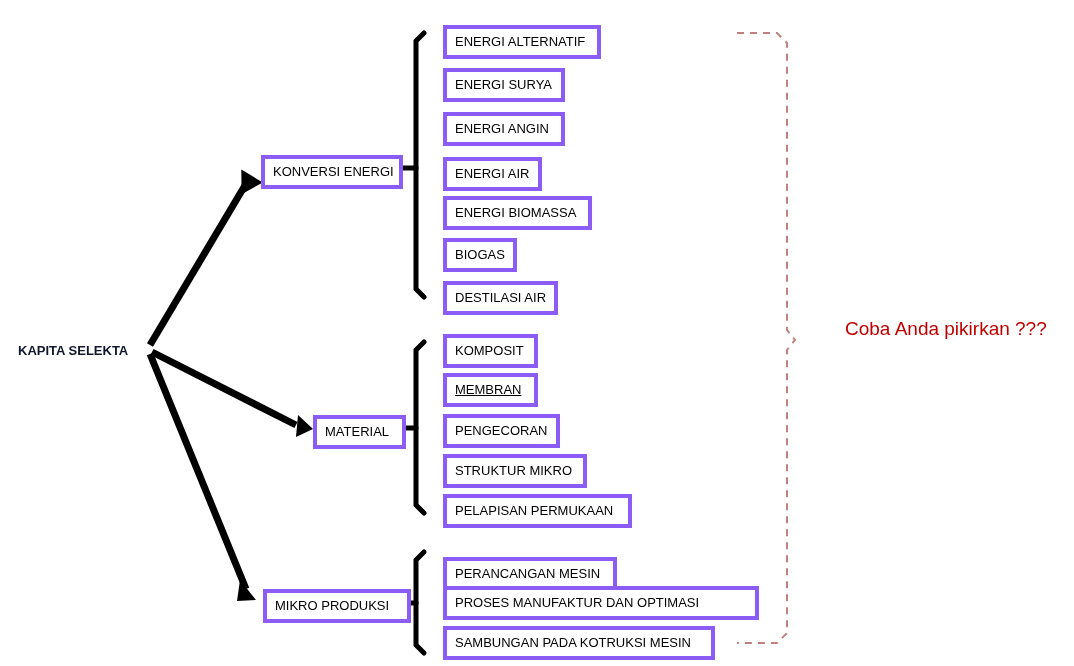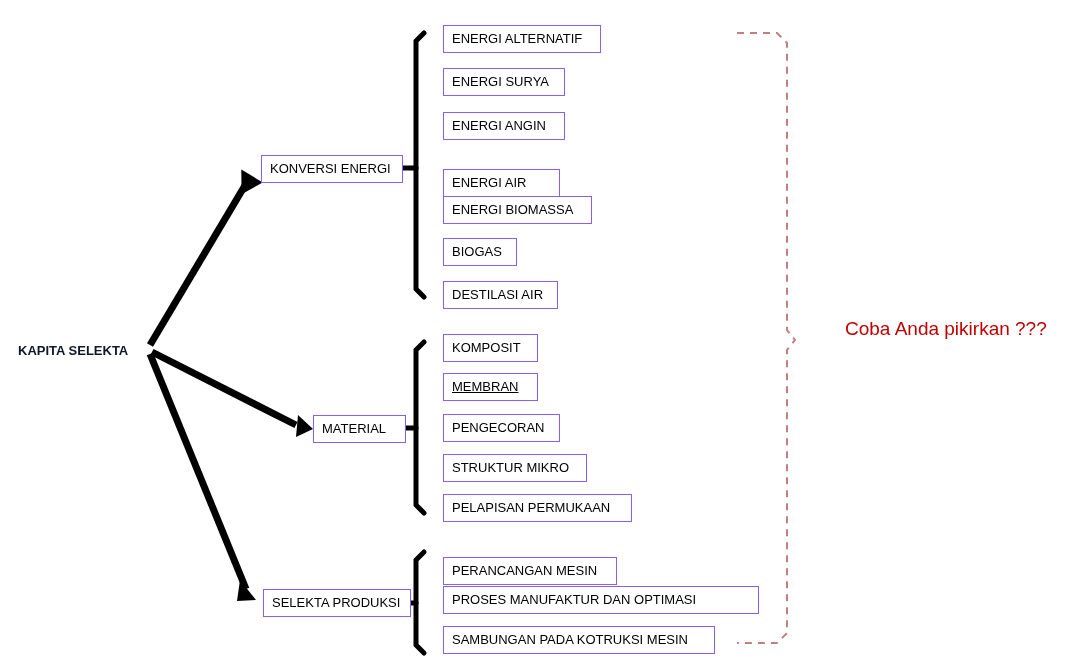--- a/index.html
+++ b/index.html
@@ -13,21 +13,21 @@
   #canvas {
     position: relative;
     width: 1074px;
     height: 666px;
     background: #ffffff;
     overflow: hidden;
   }
   .node {
     position: absolute;
     box-sizing: border-box;
-    border: 1px solid #8b5cf6;
+    border: 4px solid #8b5cf6;
     background: #ffffff;
     color: #000000;
     font-size: 13px;
     line-height: 1;
     padding: 6px 8px 7px 8px;
     white-space: nowrap;
   }
   .root-label {
     position: absolute;
     font-size: 13px;
@@ -94,34 +94,34 @@
     </g>
   </svg>
 
   <div class="root-label" style="left:18px; top:343px;">KAPITA SELEKTA</div>
 
   <div class="node" style="left:261px; top:155px; width:142px;">KONVERSI ENERGI</div>
 
   <div class="node" style="left:443px; top:25px; width:158px;">ENERGI ALTERNATIF</div>
   <div class="node" style="left:443px; top:68px; width:122px;">ENERGI SURYA</div>
   <div class="node" style="left:443px; top:112px; width:122px;padding-left:8px;">ENERGI ANGIN</div>
-  <div class="node" style="left:443px; top:169px; width:117px;">ENERGI AIR</div>
+  <div class="node" style="left:443px; top:157px; width:99px;">ENERGI AIR</div>
   <div class="node" style="left:443px; top:196px; width:149px;">ENERGI BIOMASSA</div>
   <div class="node" style="left:443px; top:238px; width:74px;">BIOGAS</div>
   <div class="node" style="left:443px; top:281px; width:115px;">DESTILASI AIR</div>
 
   <div class="node" style="left:313px; top:415px; width:93px;">MATERIAL</div>
 
   <div class="node" style="left:443px; top:334px; width:95px;">KOMPOSIT</div>
   <div class="node" style="left:443px; top:373px; width:95px;text-decoration:underline;">MEMBRAN</div>
   <div class="node" style="left:443px; top:414px; width:117px;">PENGECORAN</div>
   <div class="node" style="left:443px; top:494px; width:189px;">PELAPISAN PERMUKAAN</div>
   <div class="node" style="left:443px; top:454px; width:144px;">STRUKTUR MIKRO</div>
 
-  <div class="node" style="left:263px; top:589px; width:148px;">SELEKTA PRODUKSI</div>
+  <div class="node" style="left:263px; top:589px; width:148px;">MIKRO PRODUKSI</div>
 
   <div class="node" style="left:443px; top:545px; width:174px;margin-top:12px;">PERANCANGAN MESIN</div>
   <div class="node" style="left:443px; top:586px; width:316px;">PROSES MANUFAKTUR DAN OPTIMASI</div>
   <div class="node" style="left:443px; top:626px; width:272px;">SAMBUNGAN PADA KOTRUKSI MESIN</div>
 
   <div class="note" style="left:845px; top:315px;">
     <div>Coba Anda pikirkan ???</div>
   </div>
 
 </div>

